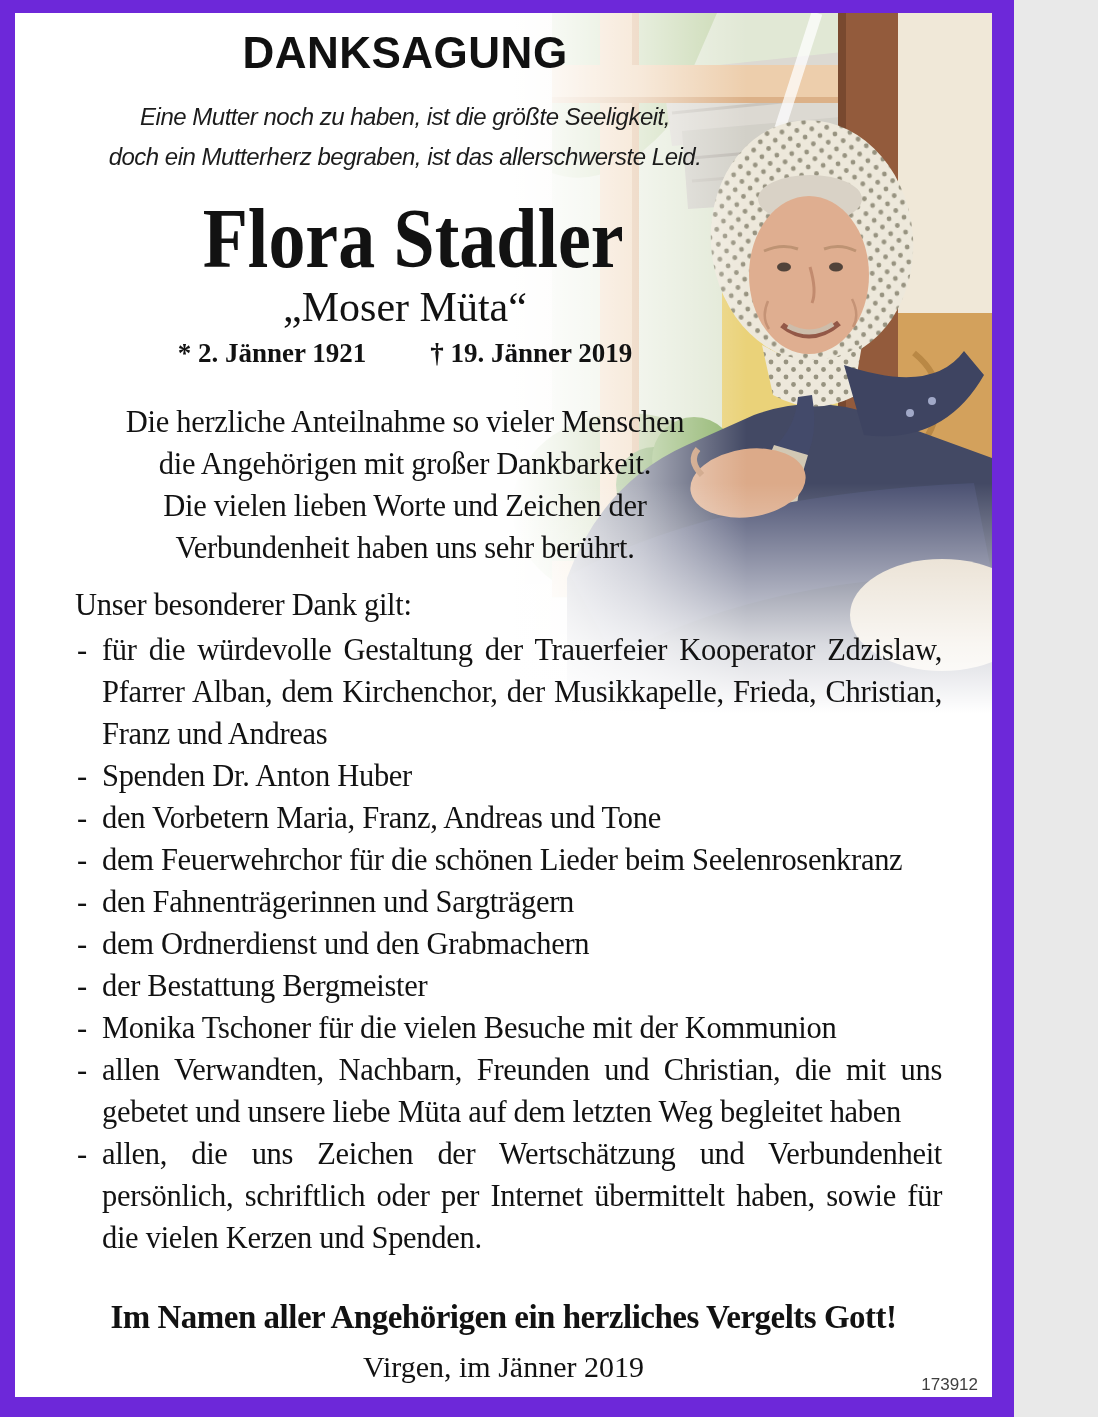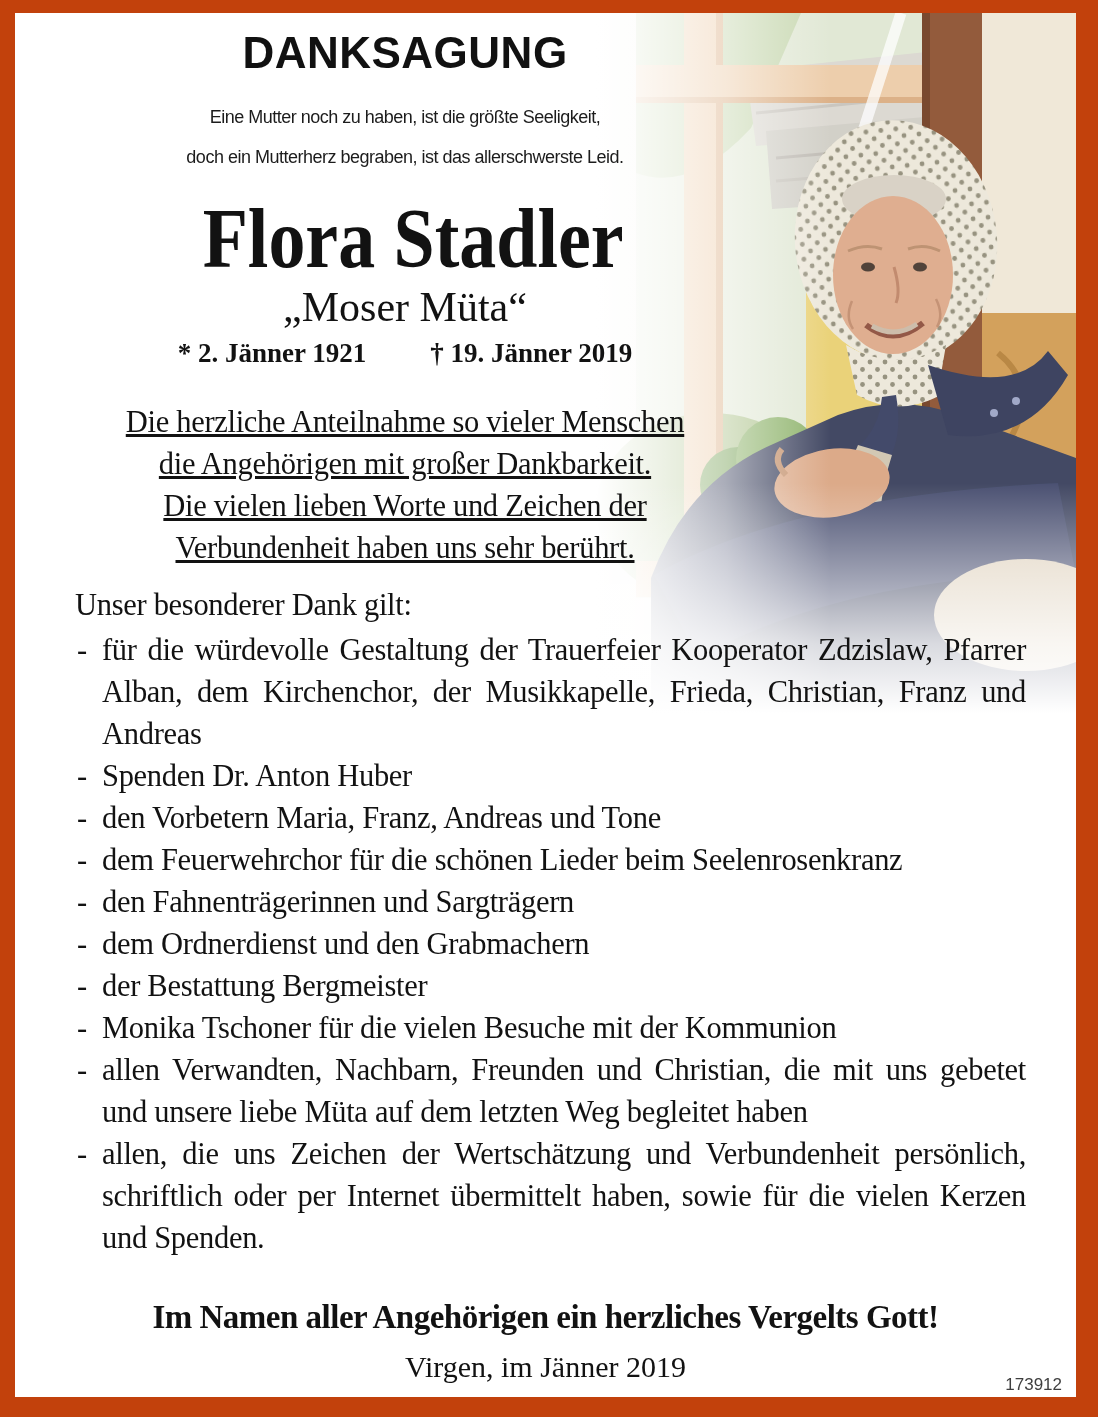--- a/index.html
+++ b/index.html
@@ -1,19 +1,19 @@
 <!DOCTYPE html>
 <html><head>
 <meta charset="utf-8">
 <style>
   html,body { margin:0; padding:0; background:#e9e9e9; }
   .page {
     position: relative;
-    width: 1098px; height: 1417px;
-    background: #c2410c;
+    width: 1014px; height: 1417px;
+    background: #6d28d9;
     font-family: "Liberation Serif", serif;
     color: #121212;
     overflow: hidden;
   }
   .sheet {
     position: absolute;
     left: 15px; top: 13px; right: 22px; bottom: 20px;
     background: #ffffff;
     overflow: hidden;
   }
@@ -32,21 +32,22 @@
   .doc-title {
     font-family: "Liberation Sans", sans-serif;
     font-weight: 800;
     font-size: 44px; line-height: 48px;
     letter-spacing: 0.5px;
     color: #111;
   }
   .epigraph {
     margin-top: 20px;
     font-family: "Liberation Sans", sans-serif;
-    font-size: 18px; line-height: 40px;
+    font-style: italic;
+    font-size: 24px; line-height: 40px;
     letter-spacing: -0.5px;
     color: #1c1c1c;
   }
   .deceased-name {
     margin-top: 16px;
     font-size: 84px; line-height: 92px;
     font-weight: bold;
     padding-left: 16px;
   }
   .deceased-name .squeeze {
@@ -64,21 +65,20 @@
     margin-top: 6px;
     font-size: 27px; line-height: 40px;
     font-weight: bold;
     display: flex; justify-content: center; gap: 64px;
     white-space: nowrap;
   }
   .intro {
     margin-top: 28px;
     font-size: 30.5px; line-height: 42px;
     letter-spacing: -0.3px;
-    text-decoration: underline;
   }
   .intro div { text-align: center; }
   .thanks-heading {
     margin: 16px 50px 0 60px;
     font-size: 30.5px; line-height: 40px;
     letter-spacing: -0.3px;
     text-align: left;
   }
   ul.thanks-list {
     list-style: none;

